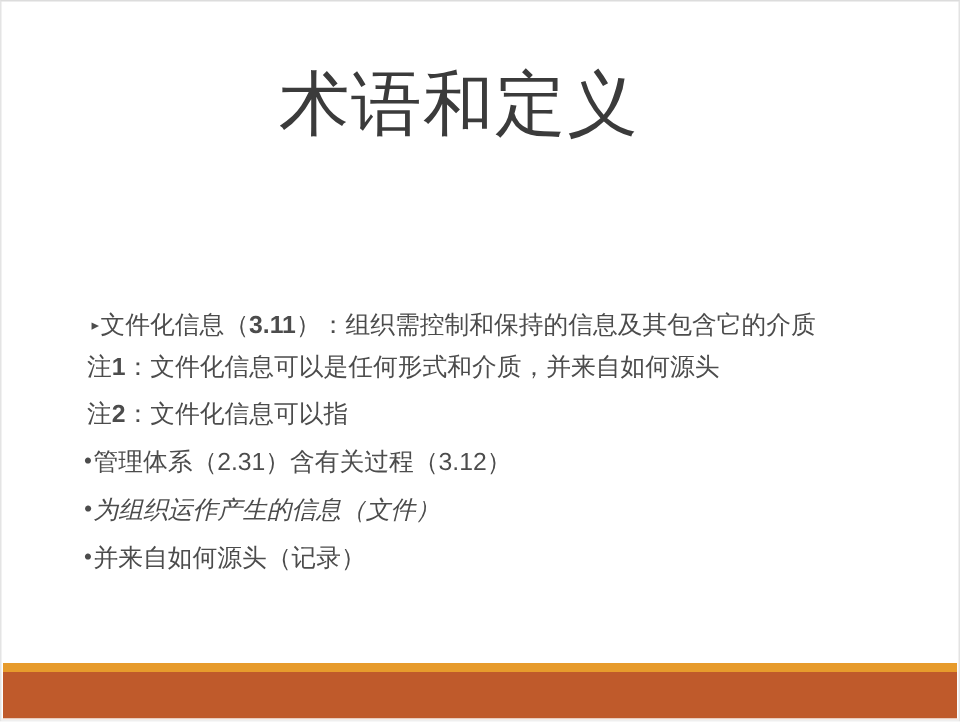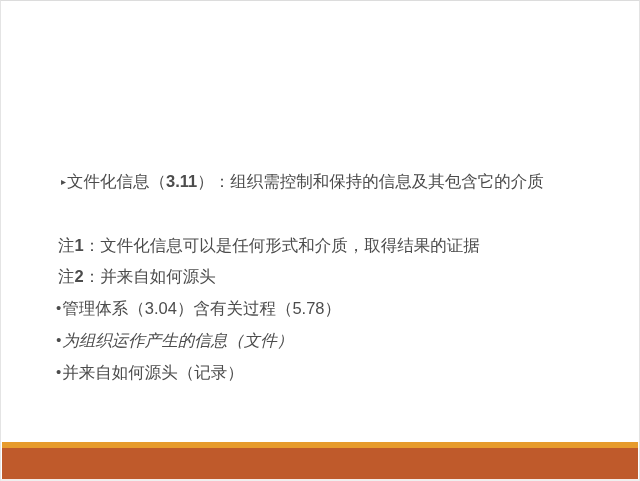--- a/index.html
+++ b/index.html
@@ -60,20 +60,21 @@
   .line {
     color: #4c4c4c;
     font-size: 16.5px;
     line-height: 1.0;
     white-space: nowrap;
   }
 
   .lvl1 {
     padding-left: 2px;
     margin-bottom: 0;
+    margin-top: 36px;
   }
   .lvl1 .marker {
     font-size: 10px;
     vertical-align: 2px;
     margin-right: 1px;
     color: #4c4c4c;
   }
 
   .note {
     margin-top: 0;
@@ -121,37 +122,40 @@
     top: 478px;
     height: 3px;
     background: #f4ece8;
   }
 </style>
 </head>
 <body>
 
 <div id="slide">
 
+  <div id="title-area">
+    <div id="slide-title">术语和定义</div>
+  </div>
 
   <div id="body-area">
 
     <div id="line-main" class="line lvl1">
       <span class="marker">▸</span><span>文件化信息（</span><span class="b">3.11</span><span>）：组织需控制和保持的信息及其包含它的介质</span>
     </div>
 
     <div id="line-note1" class="line note">
-      <span>注</span><span class="b">1</span><span>：</span><span>文件化信息可以是任何形式和介质，取得结果的证据</span>
+      <span>注</span><span class="b">1</span><span>：</span><span>文件化信息可以是任何形式和介质，并来自如何源头</span>
     </div>
 
     <div id="line-note2" class="line note">
-      <span>注</span><span class="b">2</span><span>：</span><span>并来自如何源头</span>
+      <span>注</span><span class="b">2</span><span>：</span><span>文件化信息可以指</span>
     </div>
 
     <div id="line-sub1" class="line sub">
-      <span class="marker">•</span><span>管理体系（3.04）含有关过程（5.78）</span>
+      <span class="marker">•</span><span>管理体系（2.31）含有关过程（3.12）</span>
     </div>
 
     <div id="line-sub2" class="line sub">
       <span class="marker">•</span><span>为组织运作产生的信息（文件）</span>
     </div>
 
     <div id="line-sub3" class="line sub">
       <span class="marker">•</span><span>并来自如何源头（记录）</span>
     </div>
 

